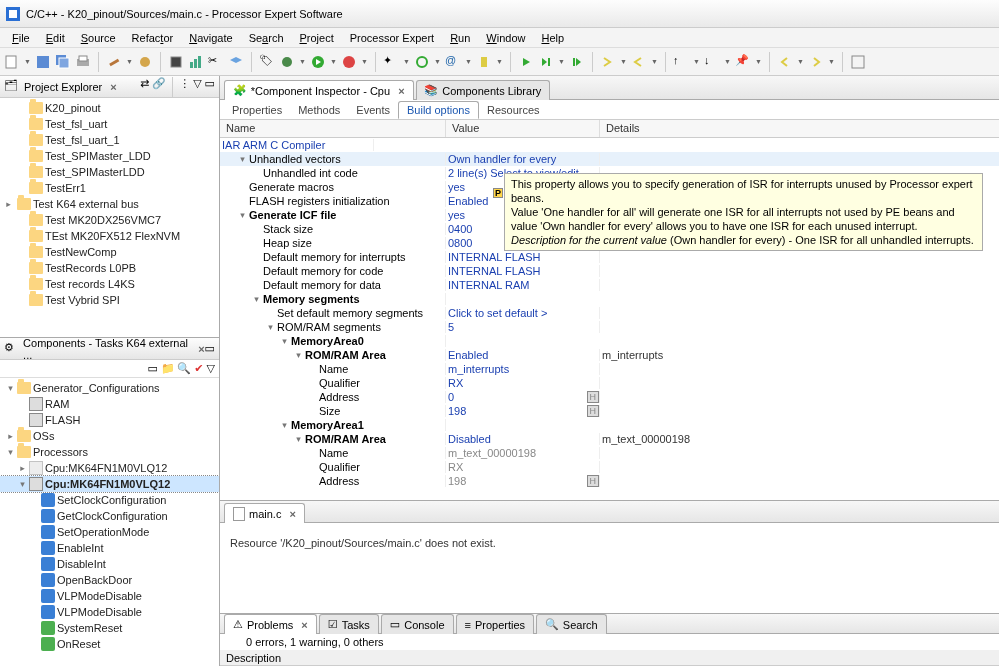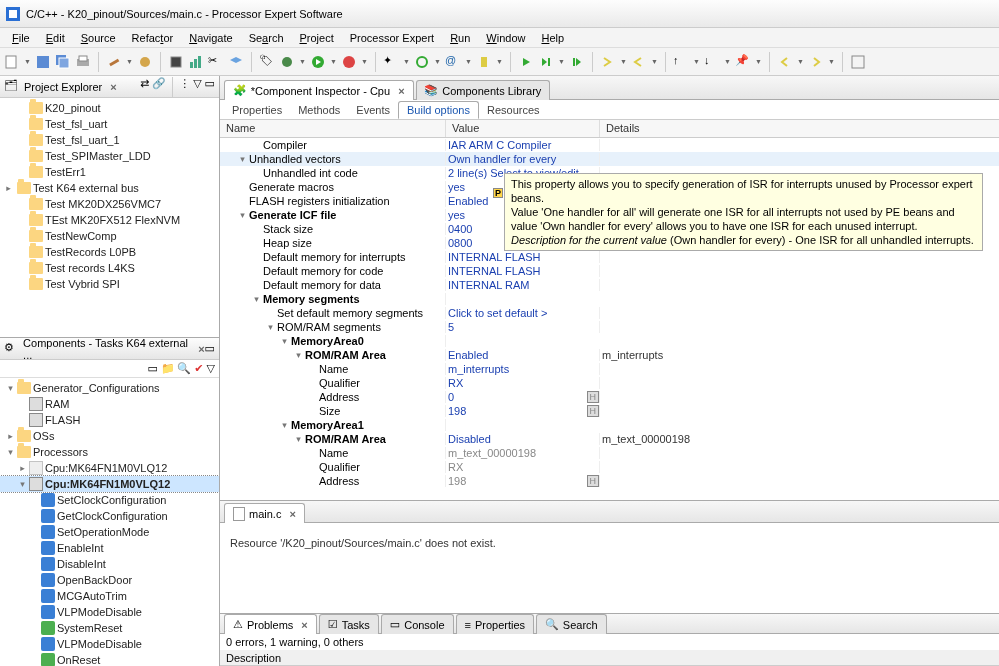--- a/index.html
+++ b/index.html
@@ -45,21 +45,21 @@
 .prow.hov { background:#e7f1fb;}
 .pn { width:226px; padding-left:4px; display:flex; align-items:center; gap:2px; border-right:1px solid #eee;}
 .pv { width:154px; padding-left:2px; color:#1a3fb0; border-right:1px solid #eee;}
 .pv.gray{color:#888;}
 .pd { flex:1; padding-left:2px; color:#333;}
 .tooltip { position:absolute; left:284px; top:35px; width:479px; background:#ffffe1; border:1px solid #aaa; padding:3px 6px; font-size:11px; line-height:14px; z-index:100; color:#000;}
 .tooltip .pm{position:absolute;left:-12px;top:14px;width:10px;height:10px;background:#ffd54a;border:1px solid #888;text-align:center;line-height:9px;font-size:9px;font-weight:bold;}
 .mainc-area { border-top:1px solid #aaa;}
 .mainc-body { height:90px; padding:14px 10px; color:#333;}
 .bot-tabs { height:20px; display:flex; align-items:flex-end; border-bottom:1px solid #aaa; padding-left:4px; gap:2px; background:linear-gradient(#f7f7f7,#e6e6e6);}
-.bot-body { padding:2px 6px;}
+.bot-body { padding:2px 6px;margin-left:20px;}
 .bot-hdr { height:16px; background:#f0f0f0; border-bottom:1px solid #ccc;padding:2px 6px;}
 </style>
 </head>
 <body>
 
 <div class="titlebar">
   <svg width="14" height="14">
       <rect width="14" height="14" fill="#2a6fd4"></rect>
       <rect x="3" y="3" width="8" height="8" fill="#fff"></rect>
     </svg>
@@ -204,20 +204,21 @@
         <span>⋮</span>
         <span>▽</span>
         <span>▭</span>
       </div>
     </div>
     <div class="tree" id="proj-tree" style="height:240px;flex:none;border-bottom:1px solid #aaa;">
         <div class="tree-item"><span class="exp"> </span><span class="spc" style="width:12px"></span><span class="folder-ico"></span> K20_pinout</div>
         <div class="tree-item"><span class="exp"> </span><span class="spc" style="width:12px"></span><span class="folder-ico"></span> Test_fsl_uart</div>
         <div class="tree-item"><span class="exp"> </span><span class="spc" style="width:12px"></span><span class="folder-ico"></span> Test_fsl_uart_1</div>
         <div class="tree-item"><span class="exp"> </span><span class="spc" style="width:12px"></span><span class="folder-ico"></span> Test_SPIMaster_LDD</div>
+        <div class="tree-item"><span class="exp"> </span><span class="spc" style="width:12px"></span><span class="folder-ico"></span> Test_SPIMasterLDD</div>
         <div class="tree-item"><span class="exp"> </span><span class="spc" style="width:12px"></span><span class="folder-ico"></span> TestErr1</div>
         <div class="tree-item"><span class="exp">▸</span><span class="spc" style="width:0px"></span><span class="folder-ico"></span> Test K64 external bus</div>
         <div class="tree-item"><span class="exp"> </span><span class="spc" style="width:12px"></span><span class="folder-ico"></span> Test MK20DX256VMC7</div>
         <div class="tree-item"><span class="exp"> </span><span class="spc" style="width:12px"></span><span class="folder-ico"></span> TEst MK20FX512 FlexNVM</div>
         <div class="tree-item"><span class="exp"> </span><span class="spc" style="width:12px"></span><span class="folder-ico"></span> TestNewComp</div>
         <div class="tree-item"><span class="exp"> </span><span class="spc" style="width:12px"></span><span class="folder-ico"></span> TestRecords L0PB</div>
         <div class="tree-item"><span class="exp"> </span><span class="spc" style="width:12px"></span><span class="folder-ico"></span> Test records L4KS</div>
         <div class="tree-item"><span class="exp"> </span><span class="spc" style="width:12px"></span><span class="folder-ico"></span> Test Vybrid SPI</div>
       </div>
 
@@ -314,39 +315,33 @@
         <div class="tree-item">
           <span class="spc" style="width:24px"></span>
           <span class="exp"> </span>
           <span class="blue-ico"></span> 
           <span>OpenBackDoor</span>
         </div>
         <div class="tree-item">
           <span class="spc" style="width:24px"></span>
           <span class="exp"> </span>
           <span class="blue-ico"></span> 
-          <span>MCGAutoTrim</span>
+          <span>VLPModeDisable</span>
         </div>
         <div class="tree-item">
           <span class="spc" style="width:24px"></span>
           <span class="exp"> </span>
           <span class="blue-ico"></span> 
           <span>VLPModeDisable</span>
         </div>
         <div class="tree-item">
           <span class="spc" style="width:24px"></span>
           <span class="exp"> </span>
           <span class="green-ico"></span> 
           <span>SystemReset</span>
-        </div>
-        <div class="tree-item">
-          <span class="spc" style="width:24px"></span>
-          <span class="exp"> </span>
-          <span class="blue-ico"></span> 
-          <span>VLPModeDisable</span>
         </div>
         <div class="tree-item">
           <span class="spc" style="width:24px"></span>
           <span class="exp"> </span>
           <span class="green-ico"></span> 
           <span>OnReset</span>
         </div>
       </div>
   </div>
 
@@ -362,25 +357,20 @@
       <div class="subtab act">Build options</div>
       <div class="subtab">Resources</div>
     </div>
     <div class="prop-hdr">
       <div class="cN">Name</div>
       <div class="cV">Value</div>
       <div class="cD">Details</div>
     </div>
     <div class="props" id="props">
       <div class="prow">
-          <div class="pn">
-            <span class="spc" style="width:26px"></span>
-            <span class="exp"> </span>
-            <span>Compiler</span>
-          </div>
           <div class="pv  ">IAR ARM C Compiler</div>
           <div class="pd"></div>
         </div>
         <div class="prow hov">
           <div class="pn">
             <span class="spc" style="width:12px"></span>
             <span class="exp">▾</span>
             <span style="font-weight:normal">Unhandled vectors</span>
           </div>
           <div class="pv  ">Own handler for every</div>

